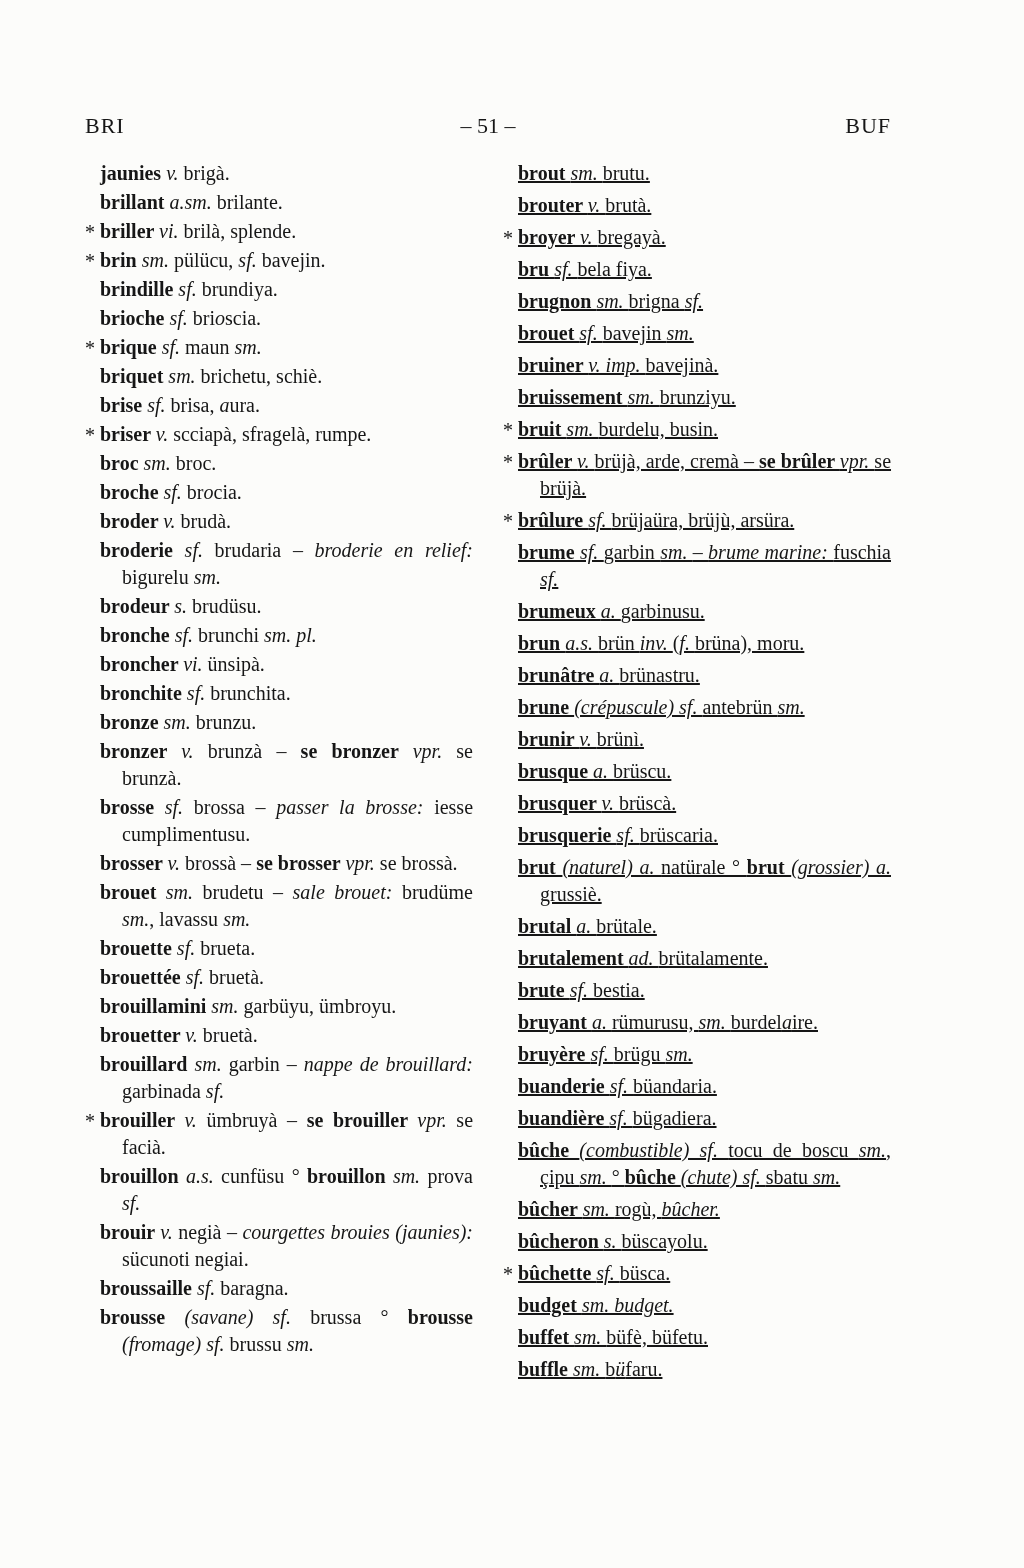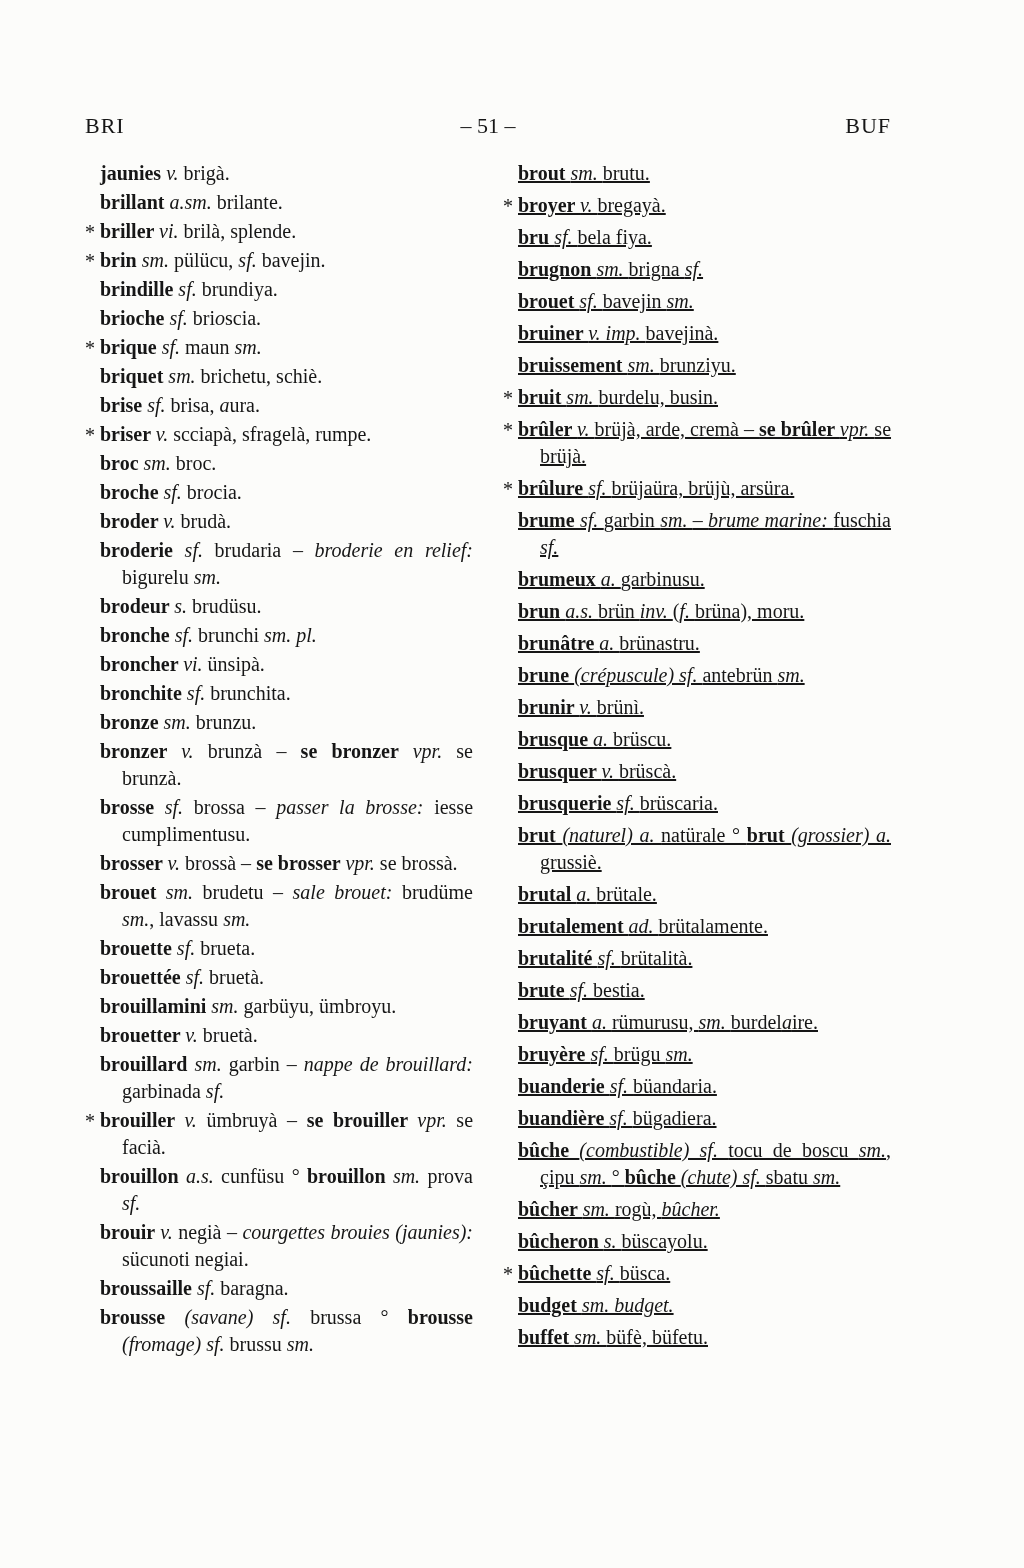--- a/index.html
+++ b/index.html
@@ -74,20 +74,21 @@
         <div class="entry"><span class="b">brouetter </span><span class="i">v. </span><span class="r">bruetà.</span></div>
         <div class="entry"><span class="b">brouillard </span><span class="i">sm. </span><span class="r">garbin – </span><span class="i">nappe de brouillard: </span><span class="r">garbinada </span><span class="i">sf.</span></div>
         <div class="entry"><span class="star">*</span><span class="b">brouiller </span><span class="i">v. </span><span class="r">ümbruyà – </span><span class="b">se brouiller </span><span class="i">vpr. </span><span class="r">se facià.</span></div>
         <div class="entry"><span class="b">brouillon </span><span class="i">a.s. </span><span class="r">cunfüsu ° </span><span class="b">brouillon </span><span class="i">sm. </span><span class="r">prova </span><span class="i">sf.</span></div>
         <div class="entry"><span class="b">brouir </span><span class="i">v. </span><span class="r">negià – </span><span class="i">courgettes brouies (jaunies): </span><span class="r">sücunoti negiai.</span></div>
         <div class="entry"><span class="b">broussaille </span><span class="i">sf. </span><span class="r">baragna.</span></div>
         <div class="entry"><span class="b">brousse </span><span class="i">(savane) sf. </span><span class="r">brussa ° </span><span class="b">brousse </span><span class="i">(fromage) sf. </span><span class="r">brussu </span><span class="i">sm.</span></div>
       </div>
     <div class="col" data-side="right">
         <div class="entry"><span class="b">brout </span><span class="i">sm. </span><span class="r">brutu.</span></div>
+        <div class="entry"><span class="b">brouter </span><span class="i">v. </span><span class="r">brutà.</span></div>
         <div class="entry"><span class="star">*</span><span class="b">broyer </span><span class="i">v. </span><span class="r">bregayà.</span></div>
         <div class="entry"><span class="b">bru </span><span class="i">sf. </span><span class="r">bela fiya.</span></div>
         <div class="entry"><span class="b">brugnon </span><span class="i">sm. </span><span class="r">brigna </span><span class="i">sf.</span></div>
         <div class="entry"><span class="b">brouet </span><span class="i">sf. </span><span class="r">bavejin </span><span class="i">sm.</span></div>
         <div class="entry"><span class="b">bruiner </span><span class="i">v. imp. </span><span class="r">bavejinà.</span></div>
         <div class="entry"><span class="b">bruissement </span><span class="i">sm. </span><span class="r">brunziyu.</span></div>
         <div class="entry"><span class="star">*</span><span class="b">bruit </span><span class="i">sm. </span><span class="r">burdelu, busin.</span></div>
         <div class="entry"><span class="star">*</span><span class="b">brûler </span><span class="i">v. </span><span class="r">brüjà, arde, cremà – </span><span class="b">se brûler </span><span class="i">vpr. </span><span class="r">se brüjà.</span></div>
         <div class="entry"><span class="star">*</span><span class="b">brûlure </span><span class="i">sf. </span><span class="r">brüjaüra, brüjù, arsüra.</span></div>
         <div class="entry"><span class="b">brume </span><span class="i">sf. </span><span class="r">garbin </span><span class="i">sm. </span><span class="r">– </span><span class="i">brume marine: </span><span class="r">fuschia </span><span class="i">sf.</span></div>
@@ -95,27 +96,27 @@
         <div class="entry"><span class="b">brun </span><span class="i">a.s. </span><span class="r">brün </span><span class="i">inv. </span><span class="r">(</span><span class="i">f. </span><span class="r">brüna), moru.</span></div>
         <div class="entry"><span class="b">brunâtre </span><span class="i">a. </span><span class="r">brünastru.</span></div>
         <div class="entry"><span class="b">brune </span><span class="i">(crépuscule) sf. </span><span class="r">antebrün </span><span class="i">sm.</span></div>
         <div class="entry"><span class="b">brunir </span><span class="i">v. </span><span class="r">brünì.</span></div>
         <div class="entry"><span class="b">brusque </span><span class="i">a. </span><span class="r">brüscu.</span></div>
         <div class="entry"><span class="b">brusquer </span><span class="i">v. </span><span class="r">brüscà.</span></div>
         <div class="entry"><span class="b">brusquerie </span><span class="i">sf. </span><span class="r">brüscaria.</span></div>
         <div class="entry"><span class="b">brut </span><span class="i">(naturel) a. </span><span class="r">natürale ° </span><span class="b">brut </span><span class="i">(grossier) a. </span><span class="r">grussiè.</span></div>
         <div class="entry"><span class="b">brutal </span><span class="i">a. </span><span class="r">brütale.</span></div>
         <div class="entry"><span class="b">brutalement </span><span class="i">ad. </span><span class="r">brütalamente.</span></div>
-        <div class="entry"><span class="b">brutalité </span><span class="i">sf. </span><span class="r">brütalità.</span></div>
         <div class="entry"><span class="b">brute </span><span class="i">sf. </span><span class="r">bestia.</span></div>
         <div class="entry"><span class="b">bruyant </span><span class="i">a. </span><span class="r">rümurusu, </span><span class="i">sm. </span><span class="r">burdel</span><span class="i">a</span><span class="r">ire.</span></div>
         <div class="entry"><span class="b">bruyère </span><span class="i">sf. </span><span class="r">brügu </span><span class="i">sm.</span></div>
         <div class="entry"><span class="b">buanderie </span><span class="i">sf. </span><span class="r">büandaria.</span></div>
         <div class="entry"><span class="b">buandière </span><span class="i">sf. </span><span class="r">bügadiera.</span></div>
         <div class="entry"><span class="b">bûche </span><span class="i">(combustible) sf. </span><span class="r">tocu de boscu </span><span class="i">sm.</span><span class="r">, çipu </span><span class="i">sm. </span><span class="r">° </span><span class="b">bûche </span><span class="i">(chute) sf. </span><span class="r">sbatu </span><span class="i">sm.</span></div>
         <div class="entry"><span class="b">bûcher </span><span class="i">sm. </span><span class="r">rogù, </span><span class="i">bûcher.</span></div>
         <div class="entry"><span class="b">bûcheron </span><span class="i">s. </span><span class="r">büscayolu.</span></div>
         <div class="entry"><span class="star">*</span><span class="b">bûchette </span><span class="i">sf. </span><span class="r">büsca.</span></div>
         <div class="entry"><span class="b">budget </span><span class="i">sm. budget.</span></div>
         <div class="entry"><span class="b">buffet </span><span class="i">sm. </span><span class="r">büfè, büfetu.</span></div>
+        <div class="entry"><span class="b">buffle </span><span class="i">sm. </span><span class="r">b</span><span class="i">ü</span><span class="r">faru.</span></div>
       </div>
   </div>
 </div>
 
 </body></html>

